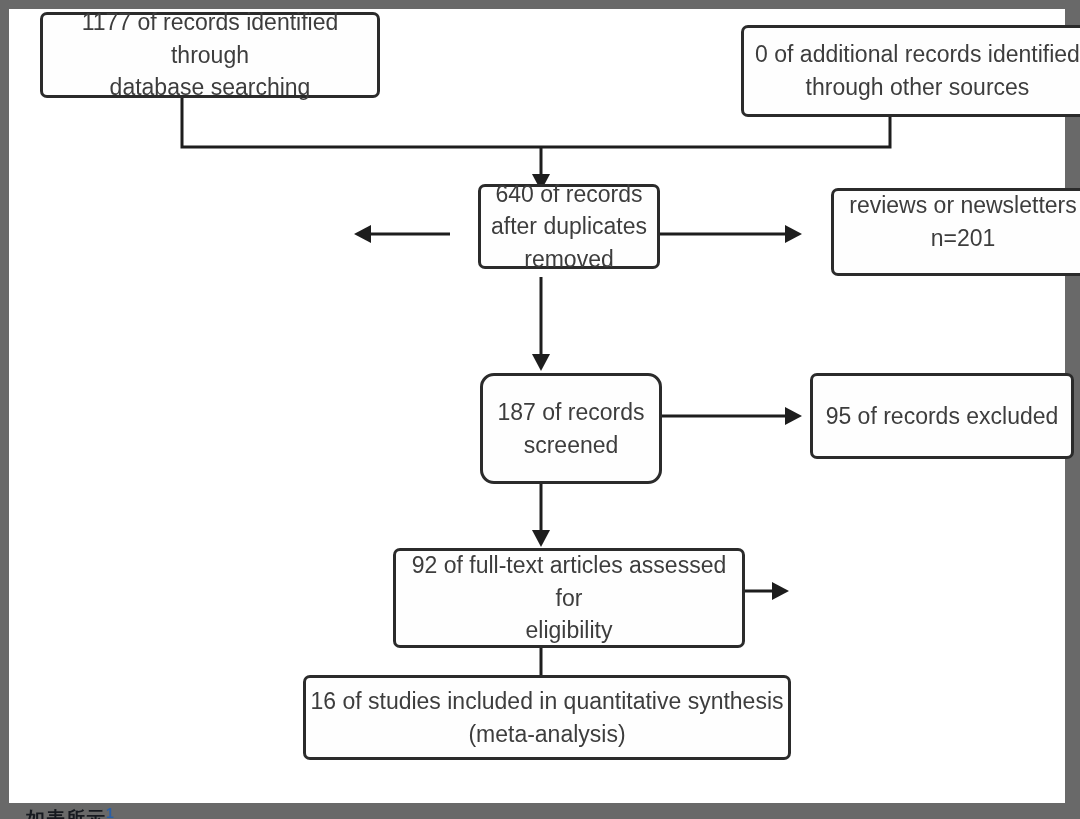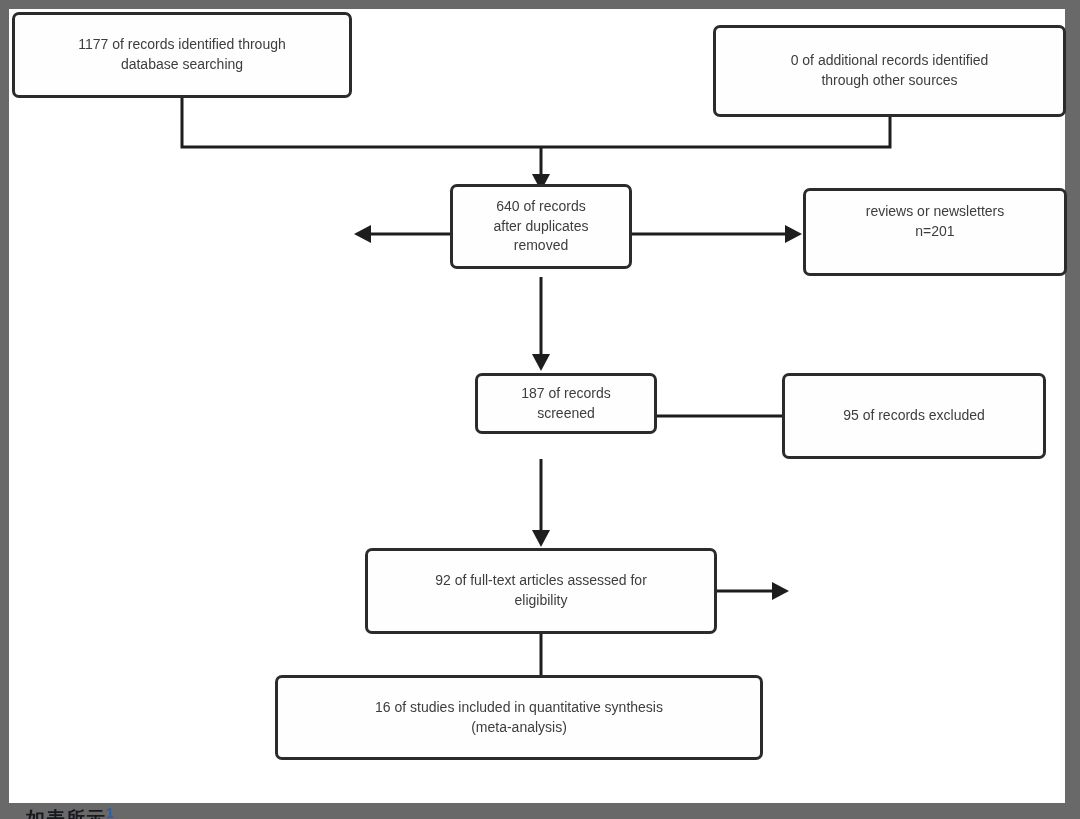--- a/index.html
+++ b/index.html
@@ -10,31 +10,31 @@
   }
   .canvas{
     position:absolute;left:9px;top:9px;width:1056px;height:794px;
     background:#ffffff;
   }
   .connectors{position:absolute;left:0;top:0;}
   .fbox{
     position:absolute;box-sizing:border-box;
     background:#fefefe;border:3px solid #2b2b2b;border-radius:7px;
     display:flex;align-items:center;justify-content:center;
-    text-align:center;color:#3d3d3d;font-size:14px;line-height:1.42;
+    text-align:center;color:#3d3d3d;font-size:23px;line-height:1.42;margin-left:28px;
   }
   .fbox .lbl{white-space:pre-line;}
   #b-db        {left:12px;  top:12px;  width:340px; height:86px;}
   #b-other     {left:713px; top:25px;  width:353px; height:92px;}
   #b-animal    {left:12px;  top:189px; width:340px; height:87px;}
   #b-dedup     {left:450px; top:184px; width:182px; height:85px;}
   #b-reviews   {left:803px; top:188px; width:264px; height:88px;padding-bottom:20px;}
-  #b-screened  {left:475px; top:373px; width:182px; height:61px;}
+  #b-screened  {left:452px; top:373px; width:182px; height:111px;border-radius:14px;}
   #b-excluded  {left:782px; top:373px; width:264px; height:86px;}
-  #b-fulltext  {left:365px; top:548px; width:352px; height:86px;}
+  #b-fulltext  {left:365px; top:548px; width:352px; height:100px;}
   #b-inconsist {left:790px; top:548px; width:270px; height:90px;}
   #b-included  {left:275px; top:675px; width:488px; height:85px;}
   .footnote{
     position:absolute;left:26px;top:805px;
     font-size:19px;font-weight:600;color:#16191f;letter-spacing:1px;
   }
   .footnote sup{color:#2b5fa5;font-size:14px;font-weight:700;}
 </style>
 </head>
 <body>

